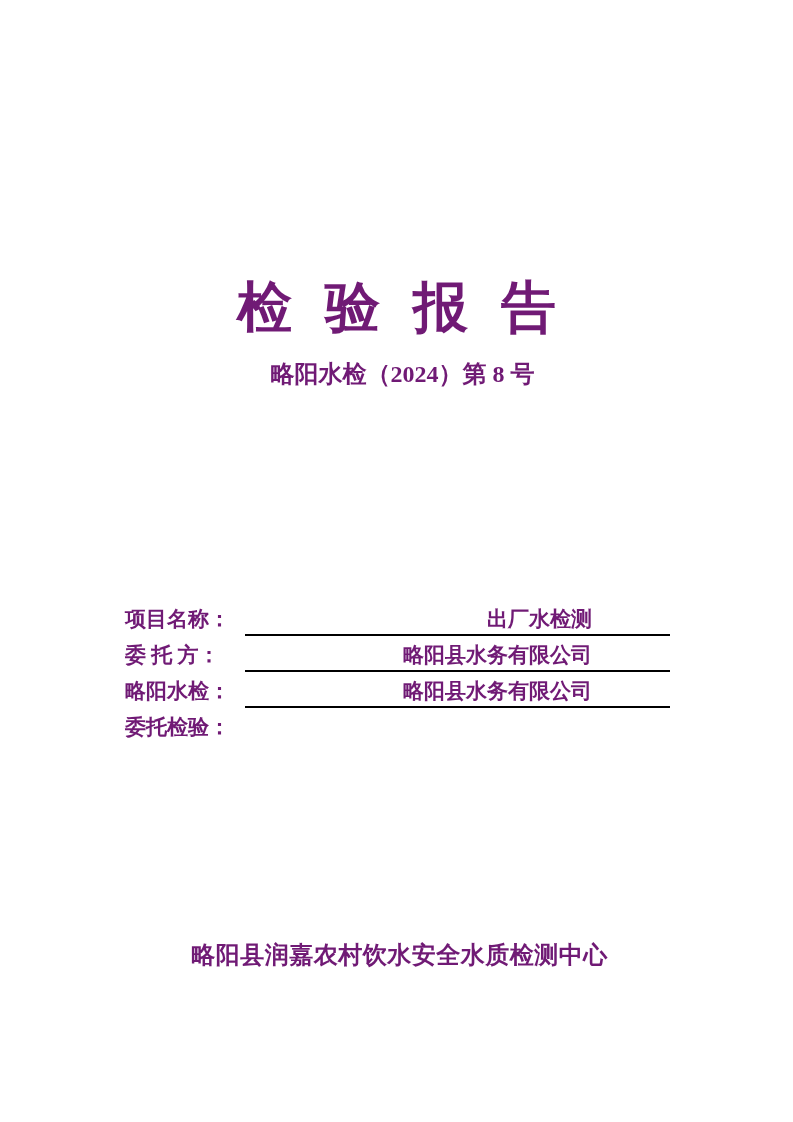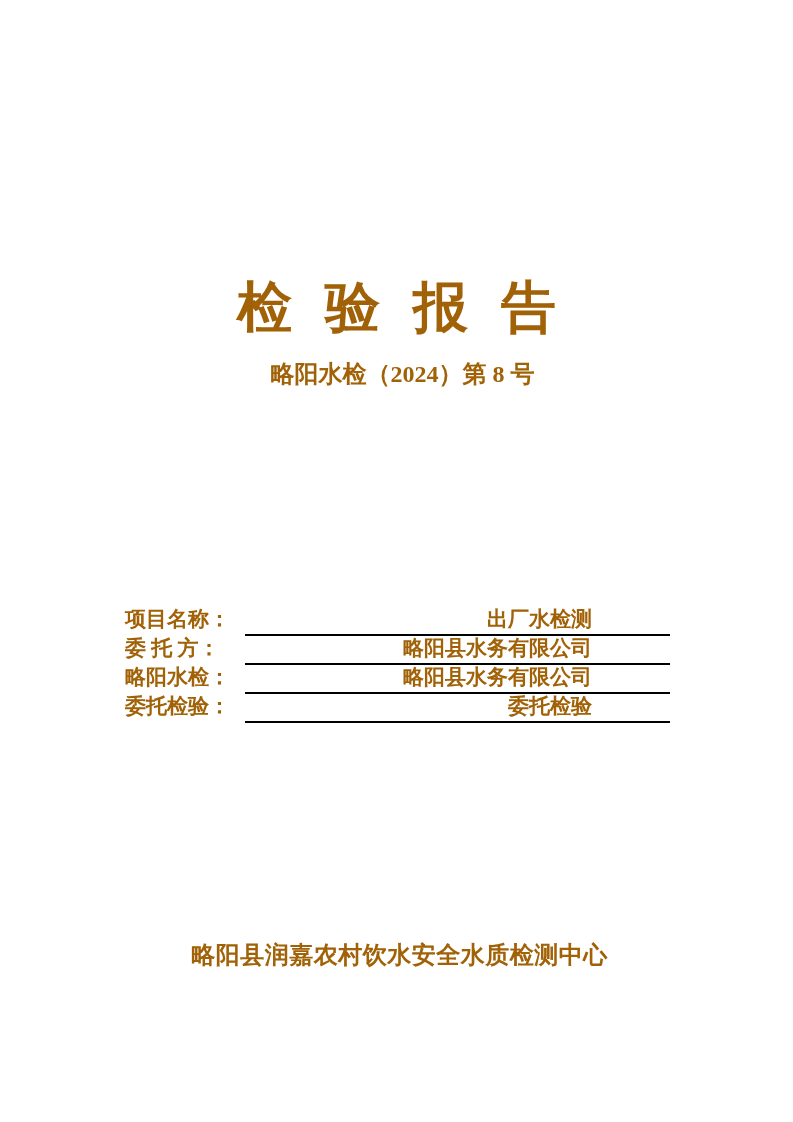--- a/index.html
+++ b/index.html
@@ -5,21 +5,21 @@
   html, body {
     margin: 0;
     padding: 0;
     background: #ffffff;
   }
   .page {
     position: relative;
     width: 793px;
     height: 1122px;
     background: #ffffff;
-    color: #a16207;
+    color: #701a75;
     font-family: "Liberation Serif", "DejaVu Serif", serif;
     overflow: hidden;
   }
   .report-title {
     position: absolute;
     top: 279px;
     left: 0;
     right: 0;
     text-align: center;
     font-size: 55px;
@@ -43,21 +43,21 @@
   }
   .form {
     position: absolute;
     top: 609px;
     left: 125px;
     width: 545px;
   }
   .form-row {
     display: flex;
     align-items: flex-end;
-    margin-bottom: 2px;
+    margin-bottom: 9px;
   }
   .form-row:last-child {
     margin-bottom: 0;
   }
   .field-label {
     width: 120px;
     flex: 0 0 120px;
     font-size: 21px;
     font-weight: bold;
     line-height: 21px;
@@ -110,21 +110,20 @@
       <span class="field-value">略阳县水务有限公司</span>
     </div>
 
     <div class="form-row">
       <span class="field-label">略阳水检：</span>
       <span class="field-value">略阳县水务有限公司</span>
     </div>
 
     <div class="form-row">
       <span class="field-label">委托检验：</span>
-      <span class="field-value">委托检验</span>
     </div>
 
 
   </div>
 
   <div class="footer-org">略阳县润嘉农村饮水安全水质检测中心</div>
 
 </div>
 
 </body></html>

